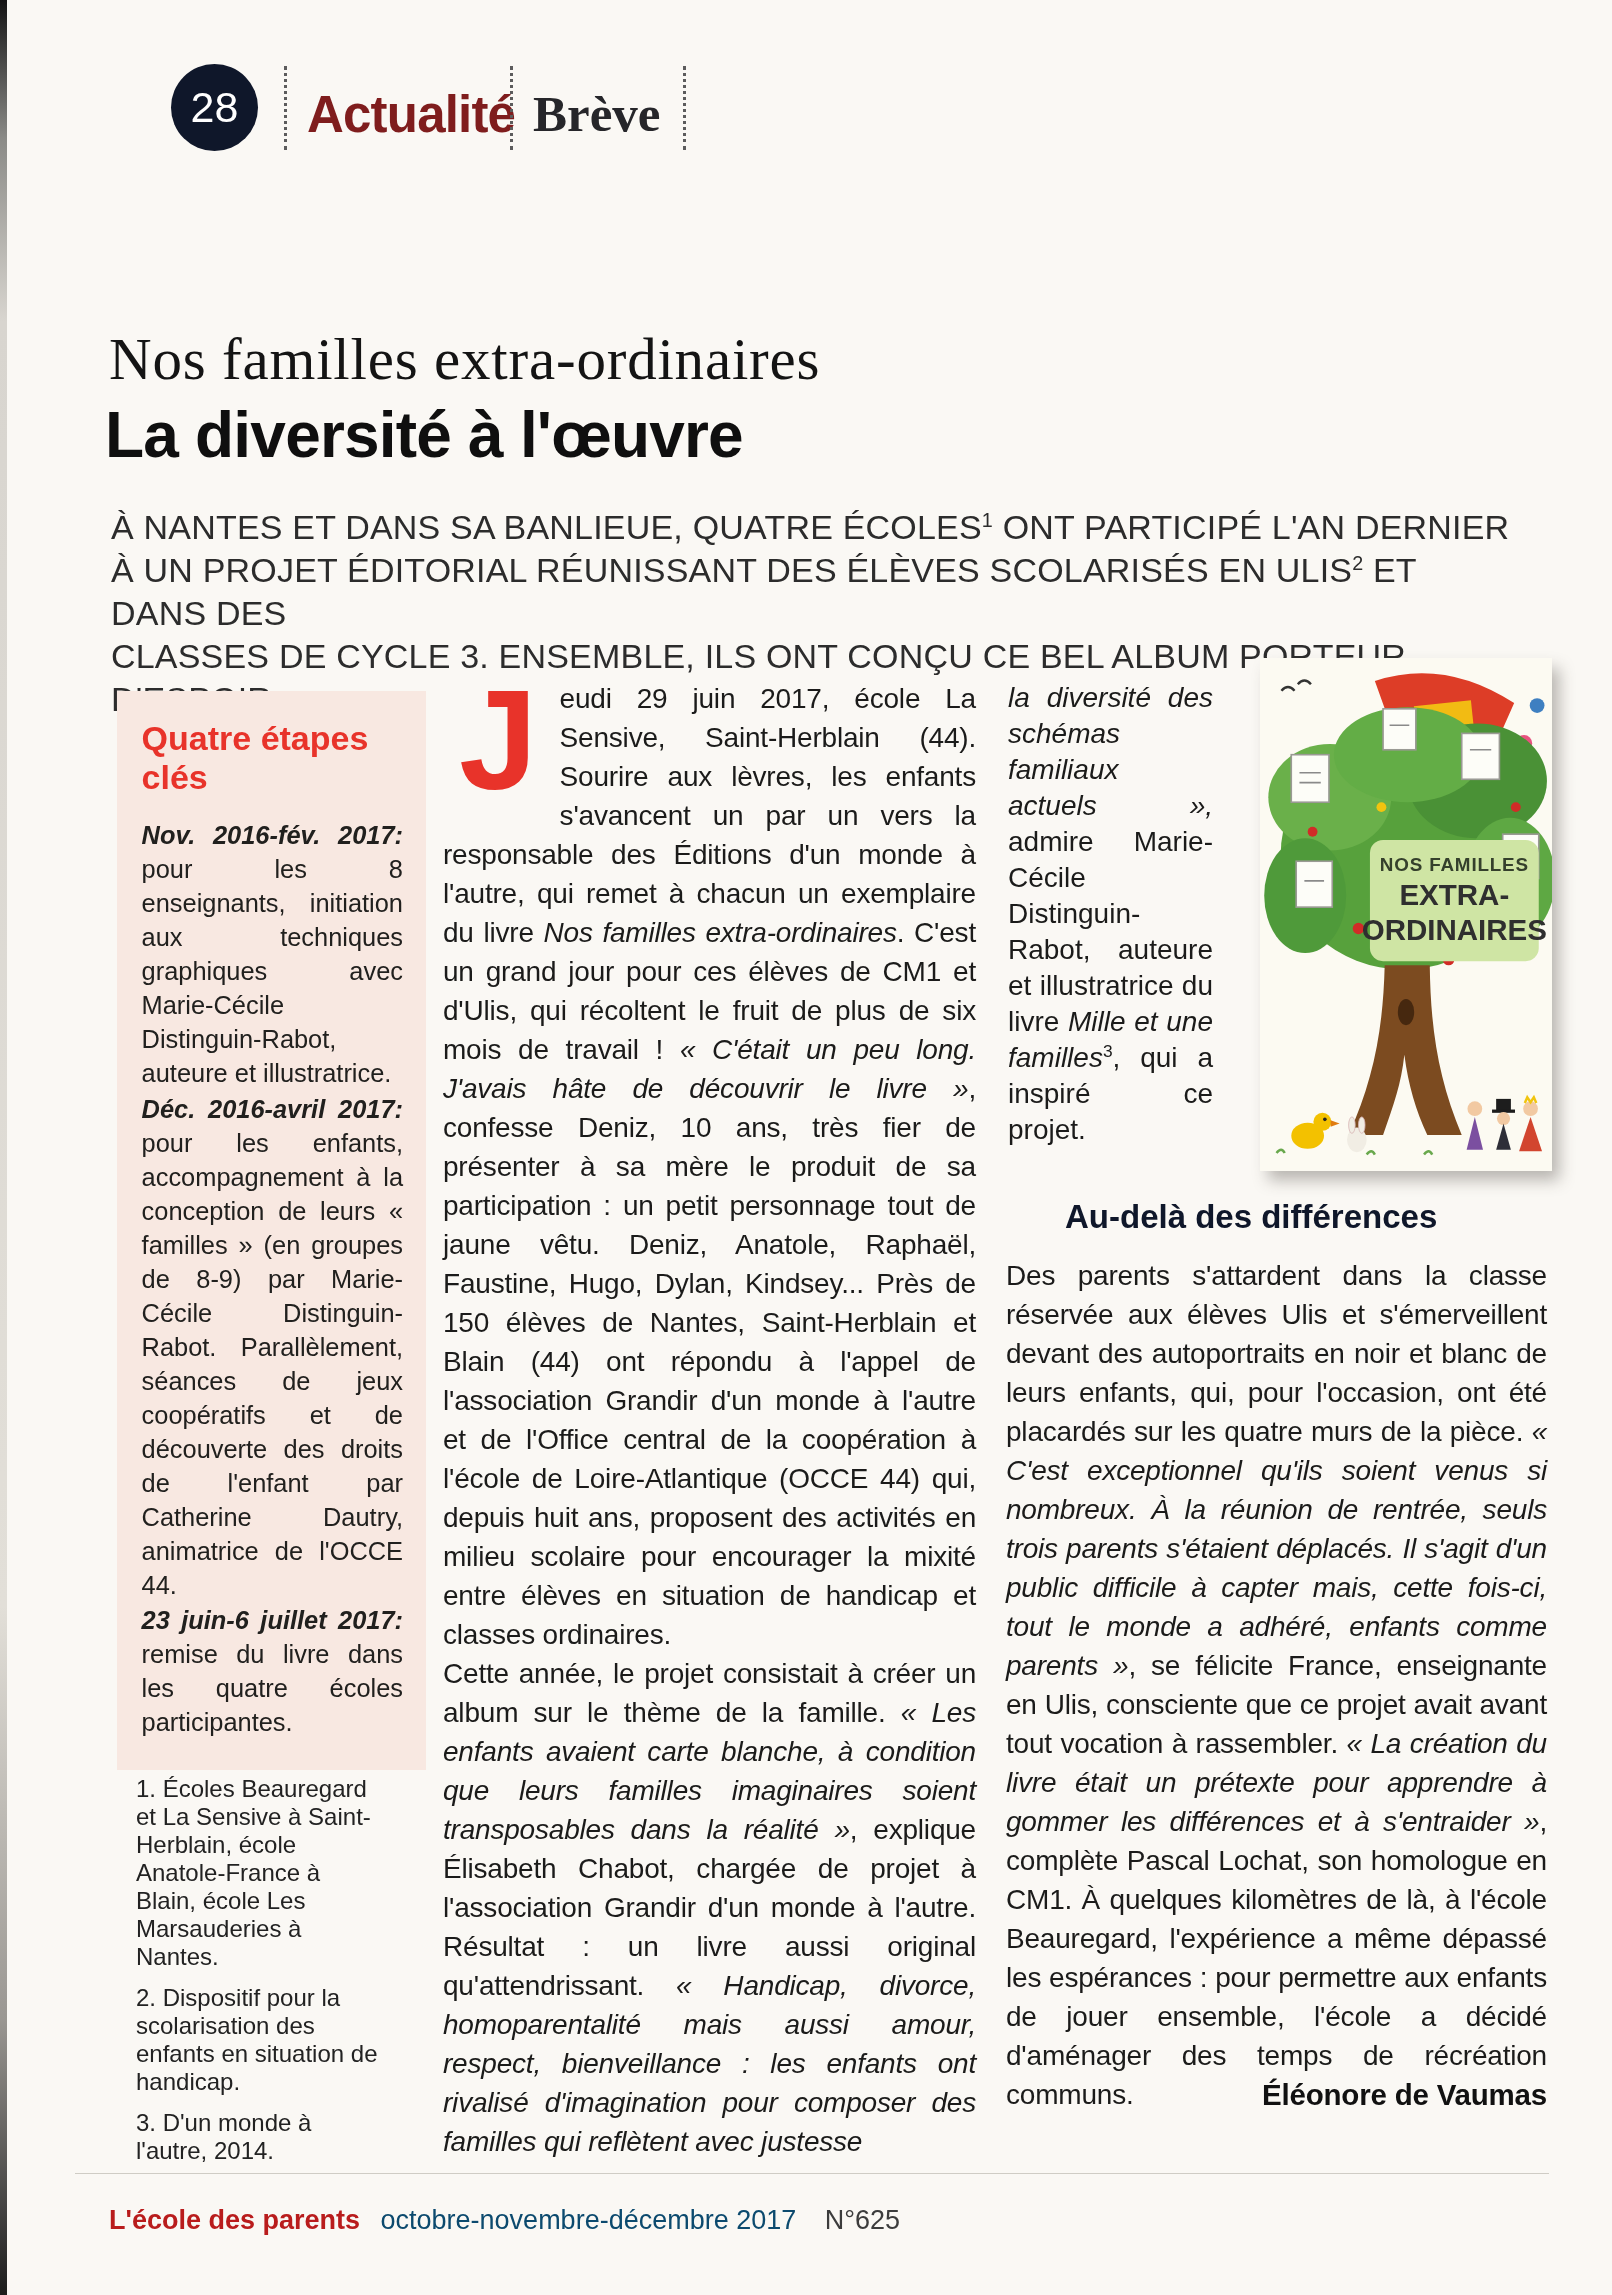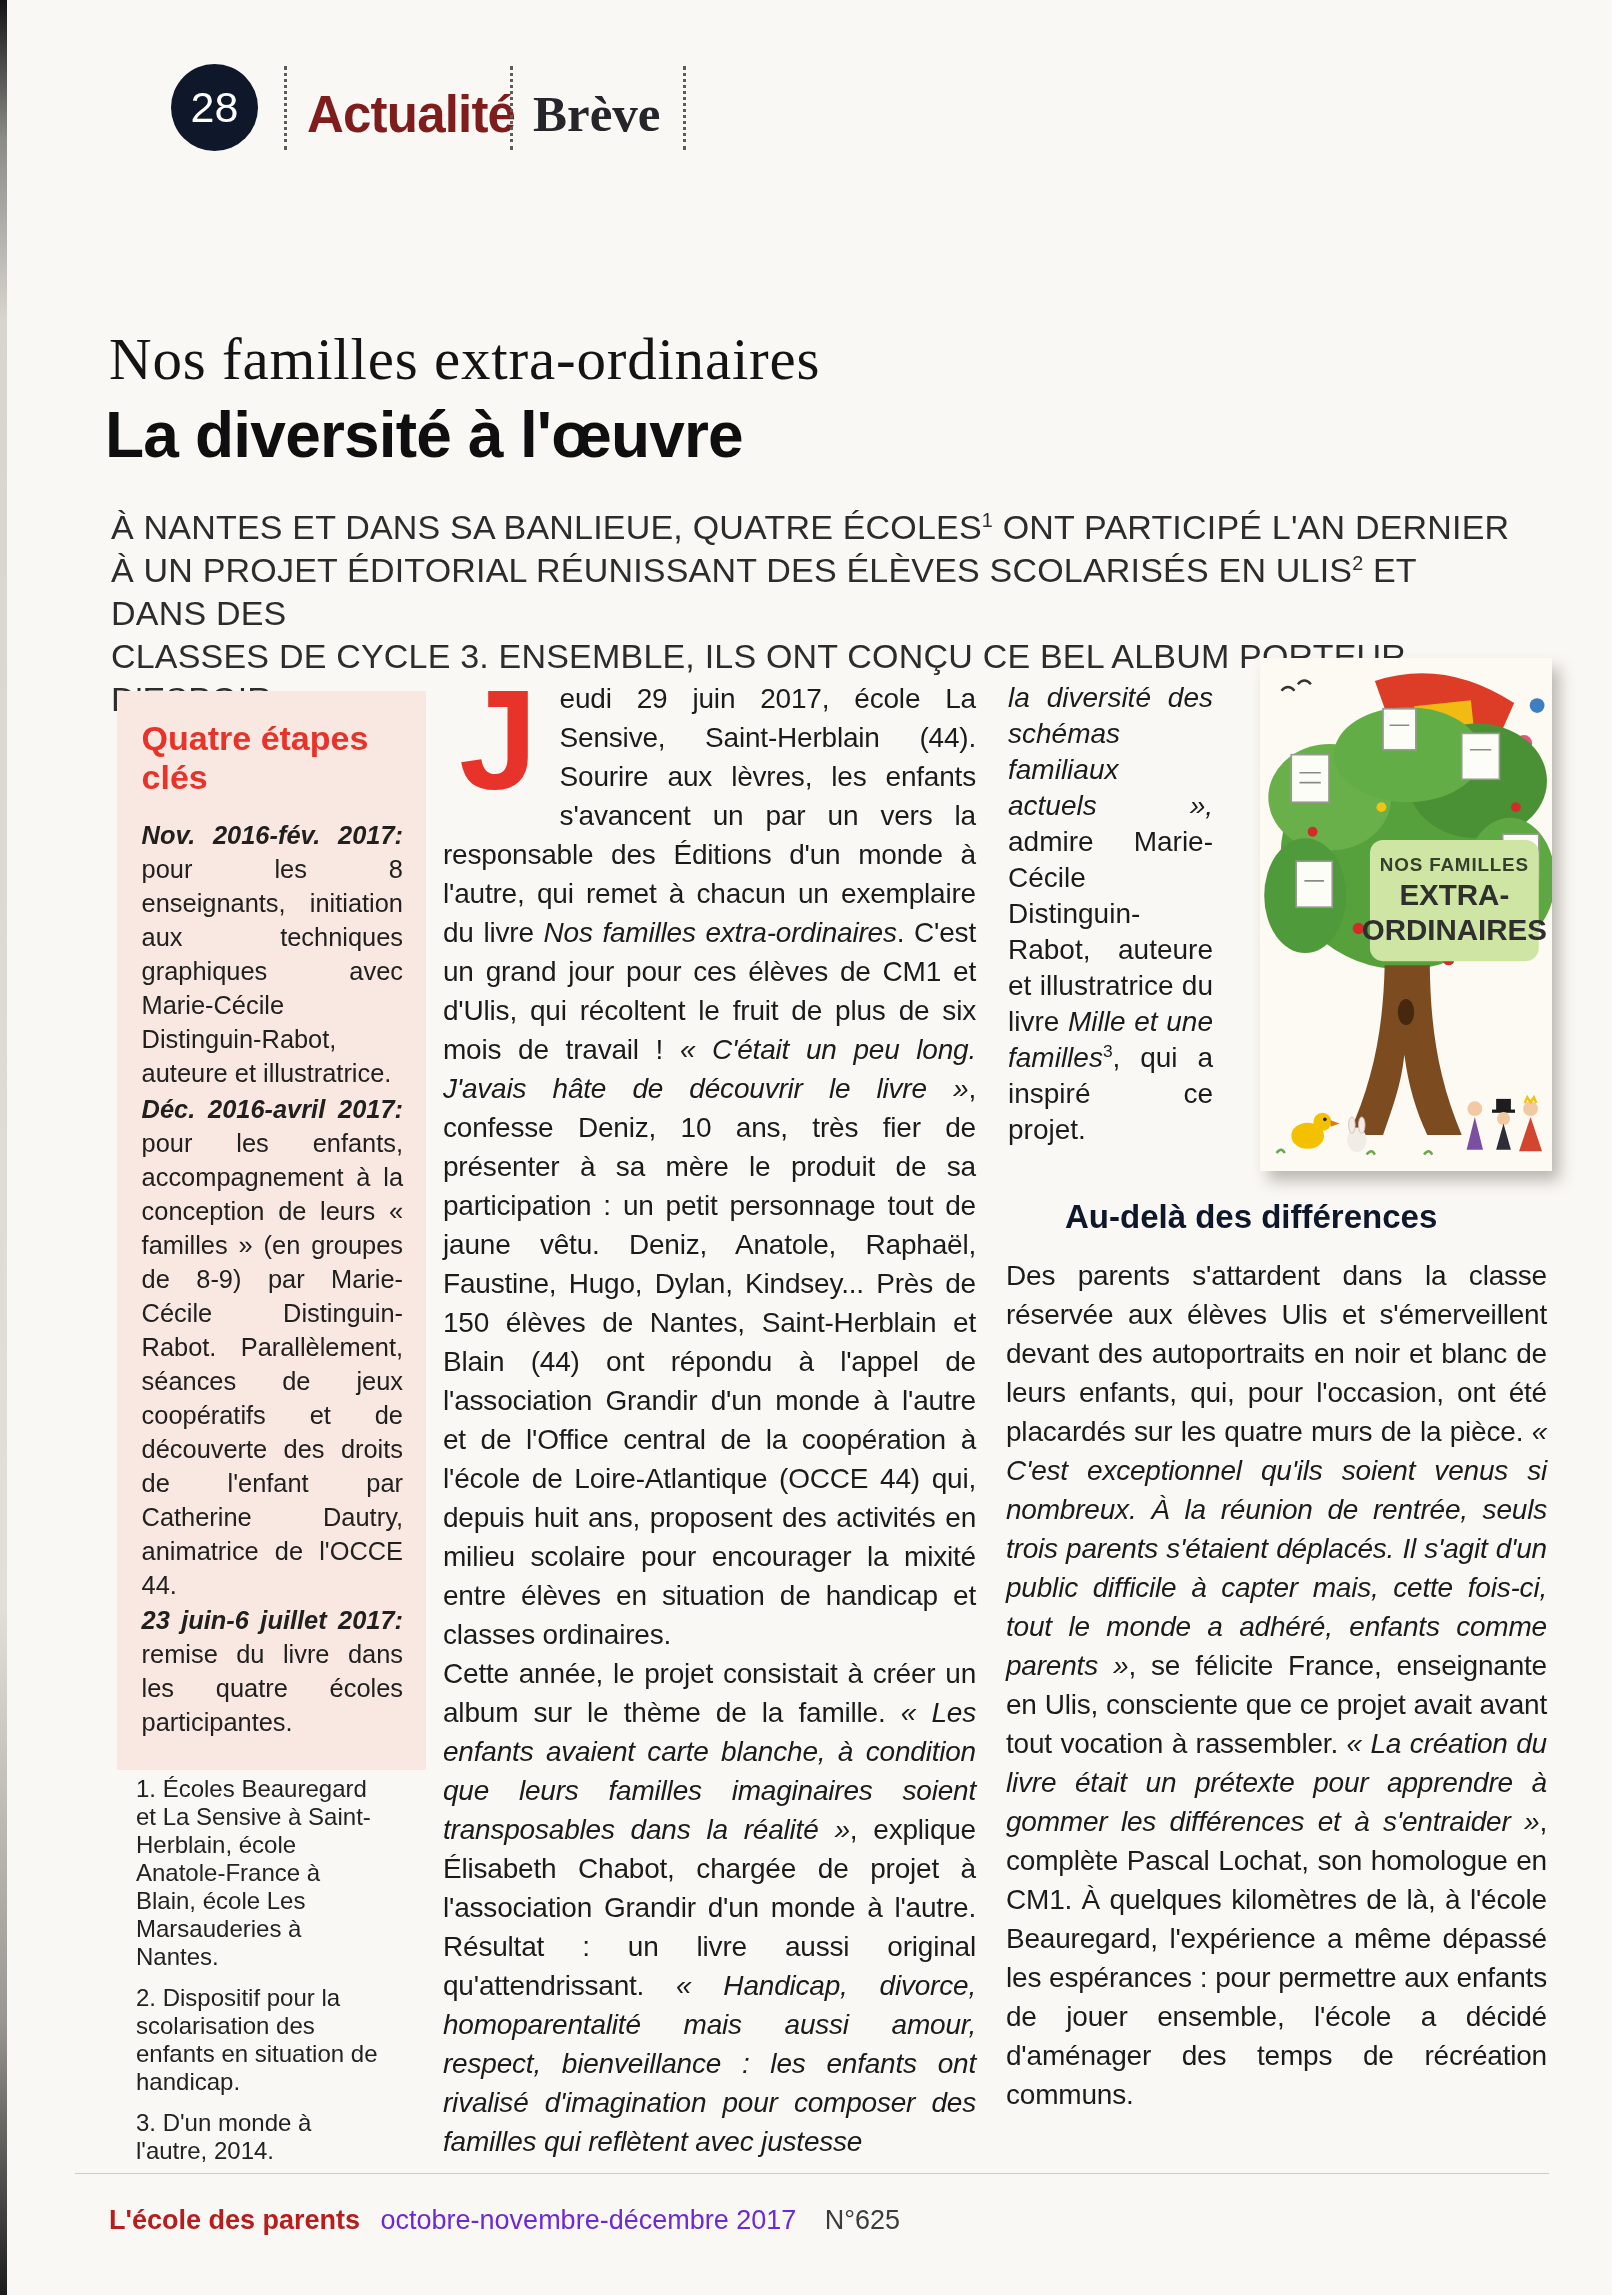--- a/index.html
+++ b/index.html
@@ -46,21 +46,21 @@
   .book{position:absolute;left:1260px;top:658px;width:292px;height:513px;background:#fcfaf2;
     box-shadow:8.2px 9.8px 14.8px rgba(60,55,50,.35);}
   .section-heading{position:absolute;left:1065px;top:1198px;font-size:33px;font-weight:bold;color:#0f172a;margin:0;}
   .col3-main{position:absolute;left:1006px;top:1256px;width:541px;font-size:28px;line-height:39px;
     letter-spacing:-0.2px;text-align:justify;color:#1b1b1a;}
   .byline{text-align:right;font-weight:bold;margin-top:-39px;font-size:29.5px;color:#111;}
   
   .footer-rule{position:absolute;left:75px;top:2173px;width:1474px;height:0;border-top:1.6px solid #cfccc5;}
   .page-footer{position:absolute;left:109px;top:2205px;font-size:27px;white-space:nowrap;}
   .page-footer .brand{font-weight:bold;}
-  .page-footer .issue{color:#6d28d9;margin-left:13px;}
+  .page-footer .issue{color:#0c4a6e;margin-left:13px;}
   .page-footer .number{color:#3c3c3c;margin-left:21px;}
 </style>
 </head>
 <body>
 
 <div class="edge"></div>
 
 <div class="page-circle">28</div>
 <div class="hsep sep1"></div>
 <div class="section-label accent" style="color: #7f1d1d;">Actualité</div>
@@ -176,20 +176,21 @@
       <circle cx="330" cy="550" r="9" fill="#f2c9a2"></circle>
       <polyline points="323,543 326,536 330,542 334,536 337,543" stroke="#f1c40f" stroke-width="3" fill="none"></polyline>
       <path d="M20 604 q6 -8 10 0 M200 606 q6 -8 10 0 M130 606 q6 -8 10 0" stroke="#69a84d" stroke-width="3" fill="none"></path>
     </g>
   </svg>
 </figure>
 
 <h2 class="section-heading">Au-delà des différences</h2>
 <div class="col3-main">
   <div><span>Des parents s'attardent dans la classe réservée aux élèves Ulis et s'émerveillent devant des autoportraits en noir et blanc de leurs enfants, qui, pour l'occasion, ont été placardés sur les quatre murs de la pièce. </span><span class="it">« C'est exceptionnel qu'ils soient venus si nombreux. À la réunion de rentrée, seuls trois parents s'étaient déplacés. Il s'agit d'un public difficile à capter mais, cette fois-ci, tout le monde a adhéré, enfants comme parents »</span><span>, se félicite France, enseignante en Ulis, consciente que ce projet avait avant tout vocation à rassembler. </span><span class="it">« La création du livre était un prétexte pour apprendre à gommer les différences et à s'entraider »</span><span>, complète Pascal Lochat, son homologue en CM1. À quelques kilomètres de là, à l'école Beauregard, l'expérience a même dépassé les espérances : pour permettre aux enfants de jouer ensemble, l'école a décidé d'aménager des temps de récréation communs.</span></div>
+  <div class="byline">Éléonore de Vaumas</div>
 </div>
 
 <div class="footer-rule"></div>
 <footer class="page-footer">
   <span class="brand" style="color: #b91c1c;">L'école des parents</span>
   <span class="issue">octobre-novembre-décembre 2017</span>
   <span class="number">N°625</span>
 </footer>
 
 

